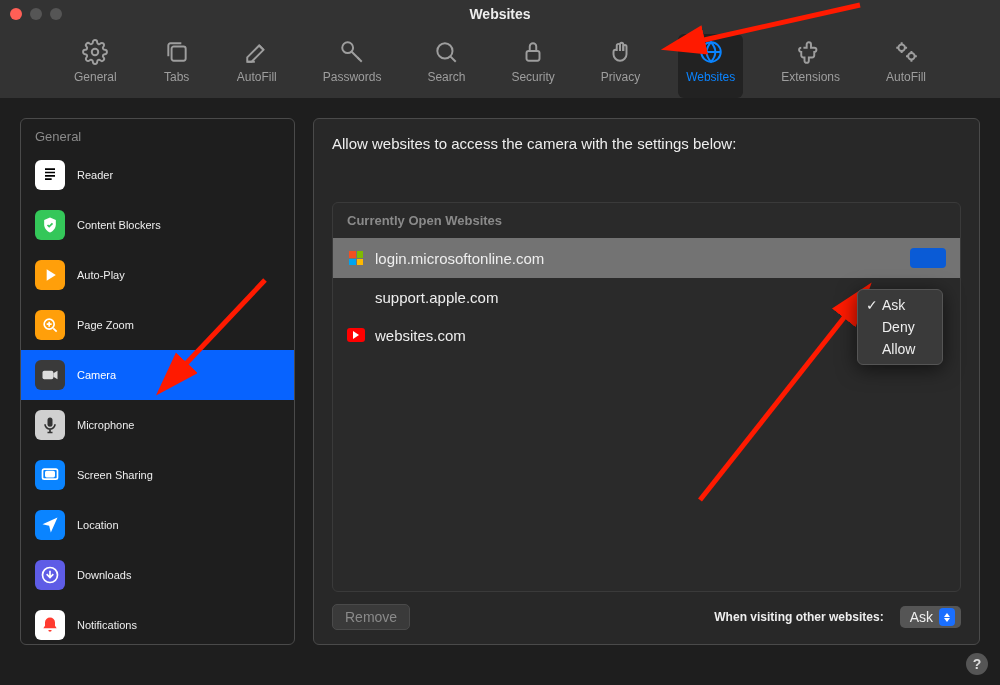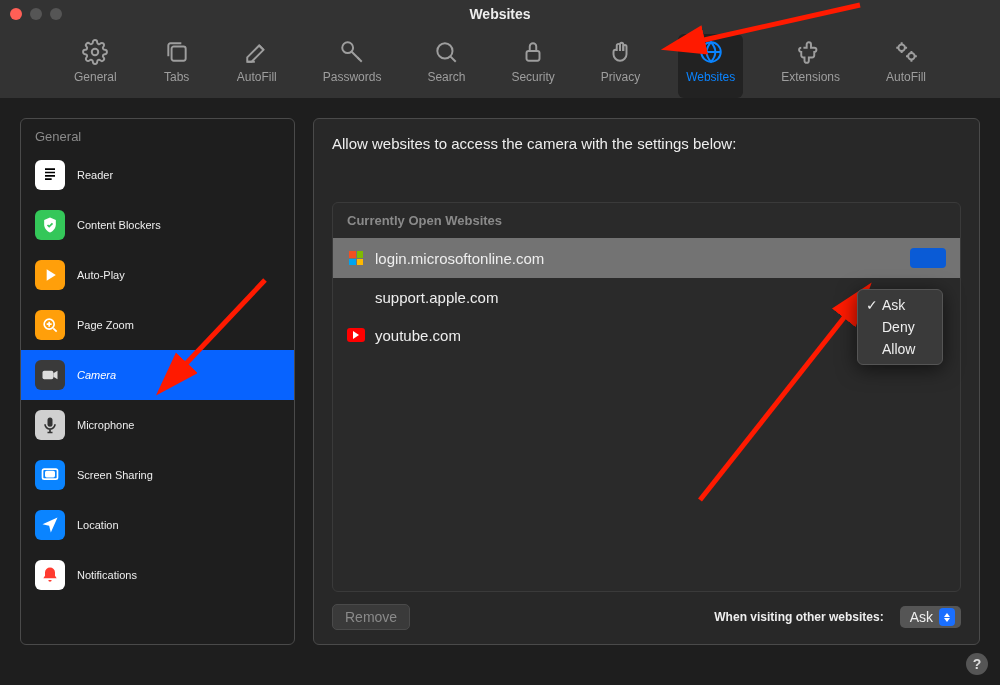--- a/index.html
+++ b/index.html
@@ -13,21 +13,21 @@
     .toolbar { height:70px; background:#333; display:flex; justify-content:center; gap:30px; padding-top:6px; }
     .tool-item { display:flex; flex-direction:column; align-items:center; gap:4px; color:#9e9e9e; cursor:pointer; padding:4px 8px; border-radius:6px; }
     .tool-item.active { color:#0a84ff; background:#222;}
     .tool-item .icon { width:28px; height:28px; display:flex; align-items:center; justify-content:center; }
     .tool-item svg { width:26px; height:26px; fill:none; stroke:currentColor; stroke-width:1.8; }
     .tool-item .label { font-size:12px; }
     .content { position:absolute; top:98px; left:0; right:0; bottom:0; background:#1e1e1e; padding:20px 20px 40px 20px; display:flex; gap:18px; }
     .sidebar { width:275px; border:1px solid #4a4a4a; border-radius:6px; background:#1e1e1e; padding:6px 0 10px 0; display:flex; flex-direction:column; }
     .sidebar-header { color:#8a8a8a; font-size:13px; padding:4px 14px 6px 14px; }
     .side-item { display:flex; align-items:center; gap:12px; padding:10px 14px; color:#eee; font-size:11px; cursor:pointer;text-align:right; }
-    .side-item.selected { background:#0763ff; color:#fff;font-style:italic; }
+    .side-item.selected { background:#0763ff; color:#fff; }
     .side-icon { width:30px; height:30px; border-radius:6px; display:flex; align-items:center; justify-content:center; flex-shrink:0; }
     .side-icon svg { width:20px; height:20px; }
     .main { flex:1; border:1px solid #4a4a4a; border-radius:6px; background:#282828; display:flex; flex-direction:column; padding:16px 18px 14px 18px; position:relative; }
     .main-heading { color:#eee; font-size:15px; margin-bottom:12px; }
     .site-list { border:1px solid #3a3a3a; border-radius:6px; flex:1; display:flex; flex-direction:column; overflow:hidden; background:#2a2a2a;margin-top:38px; }
     .site-list-header { color:#8a8a8a; font-size:13px; font-weight:600; padding:10px 14px; }
     .site-row { display:flex; align-items:center; gap:10px; padding:10px 14px; color:#eee; font-size:15px; }
     .site-row.selected { background:#737373; }
     .site-icon { width:18px; height:18px; display:flex; align-items:center; justify-content:center; }
     .site-chip { width:36px; height:20px; background:#0a5bd6; border-radius:4px; margin-left:auto; }
@@ -232,20 +232,29 @@
     </div>
     <div class="side-item">
       <span class="side-icon" style="background:#0a84ff;color:#fff">
           <svg viewBox="0 0 24 24" fill="currentColor">
             <path d="M3 11l18-8-8 18-2-8-8-2z"></path>
           </svg>
         </span>
       <span>Location</span>
     </div>
     <div class="side-item">
+      <span class="side-icon" style="background:#5e5ce6;color:#fff">
+          <svg viewBox="0 0 24 24" fill="none" stroke="currentColor" stroke-width="2">
+            <circle cx="12" cy="12" r="9"></circle>
+            <path d="M12 7v7M8 11l4 4 4-4"></path>
+          </svg>
+        </span>
+      <span>Downloads</span>
+    </div>
+    <div class="side-item">
       <span class="side-icon" style="background:#fff;color:#ff3b30">
           <svg viewBox="0 0 24 24" fill="currentColor">
             <path d="M12 3a6 6 0 0 0-6 6v4l-2 3h16l-2-3V9a6 6 0 0 0-6-6zM10 18a2 2 0 0 0 4 0"></path>
           </svg>
         </span>
       <span>Notifications</span>
     </div>
   </div>
 
   <div class="main">
@@ -266,21 +275,21 @@
         <span class="site-chip"></span>
       </div>
       <div class="site-row">
         <span class="site-icon apple-glyph"></span>
         <span>support.apple.com</span>
       </div>
       <div class="site-row">
         <span class="site-icon">
             <span class="yt-glyph"></span>
           </span>
-        <span>youtube.com</span>
+        <span>websites.com</span>
       </div>
     </div>
 
     <div class="bottom-row">
       <button class="remove-btn">Remove</button>
       <div class="spacer"></div>
       <span class="other-label">When visiting other websites:</span>
       <div class="select-chip">
         <span>Ask</span>
         <span class="select-caret"></span>

